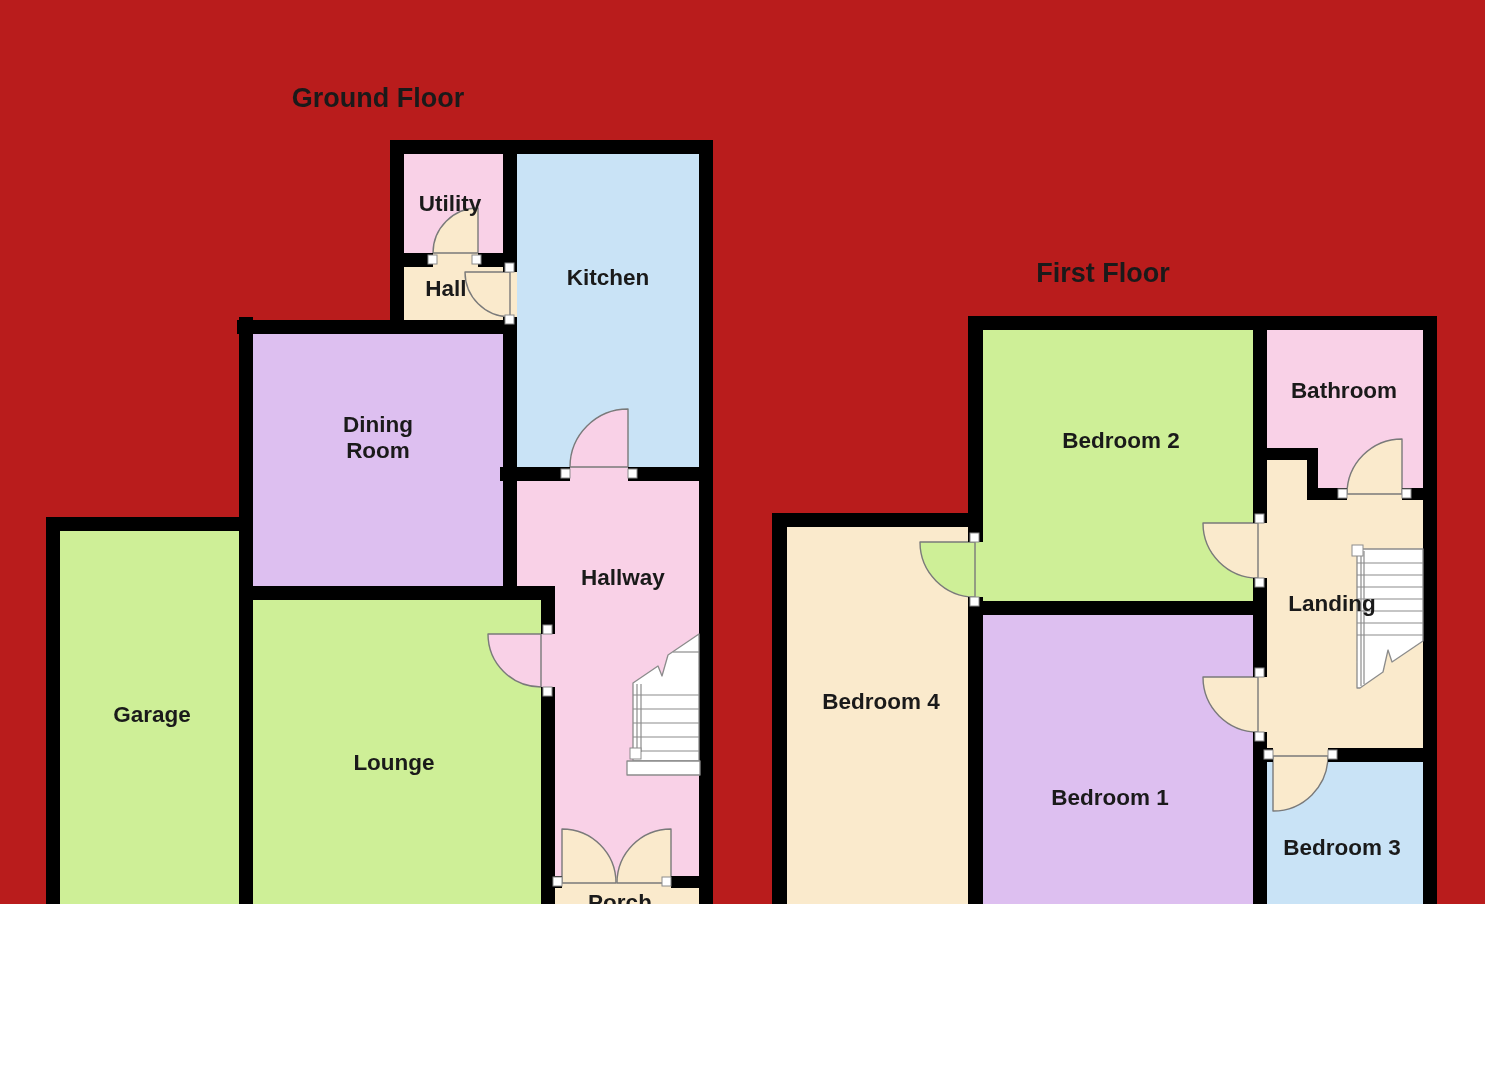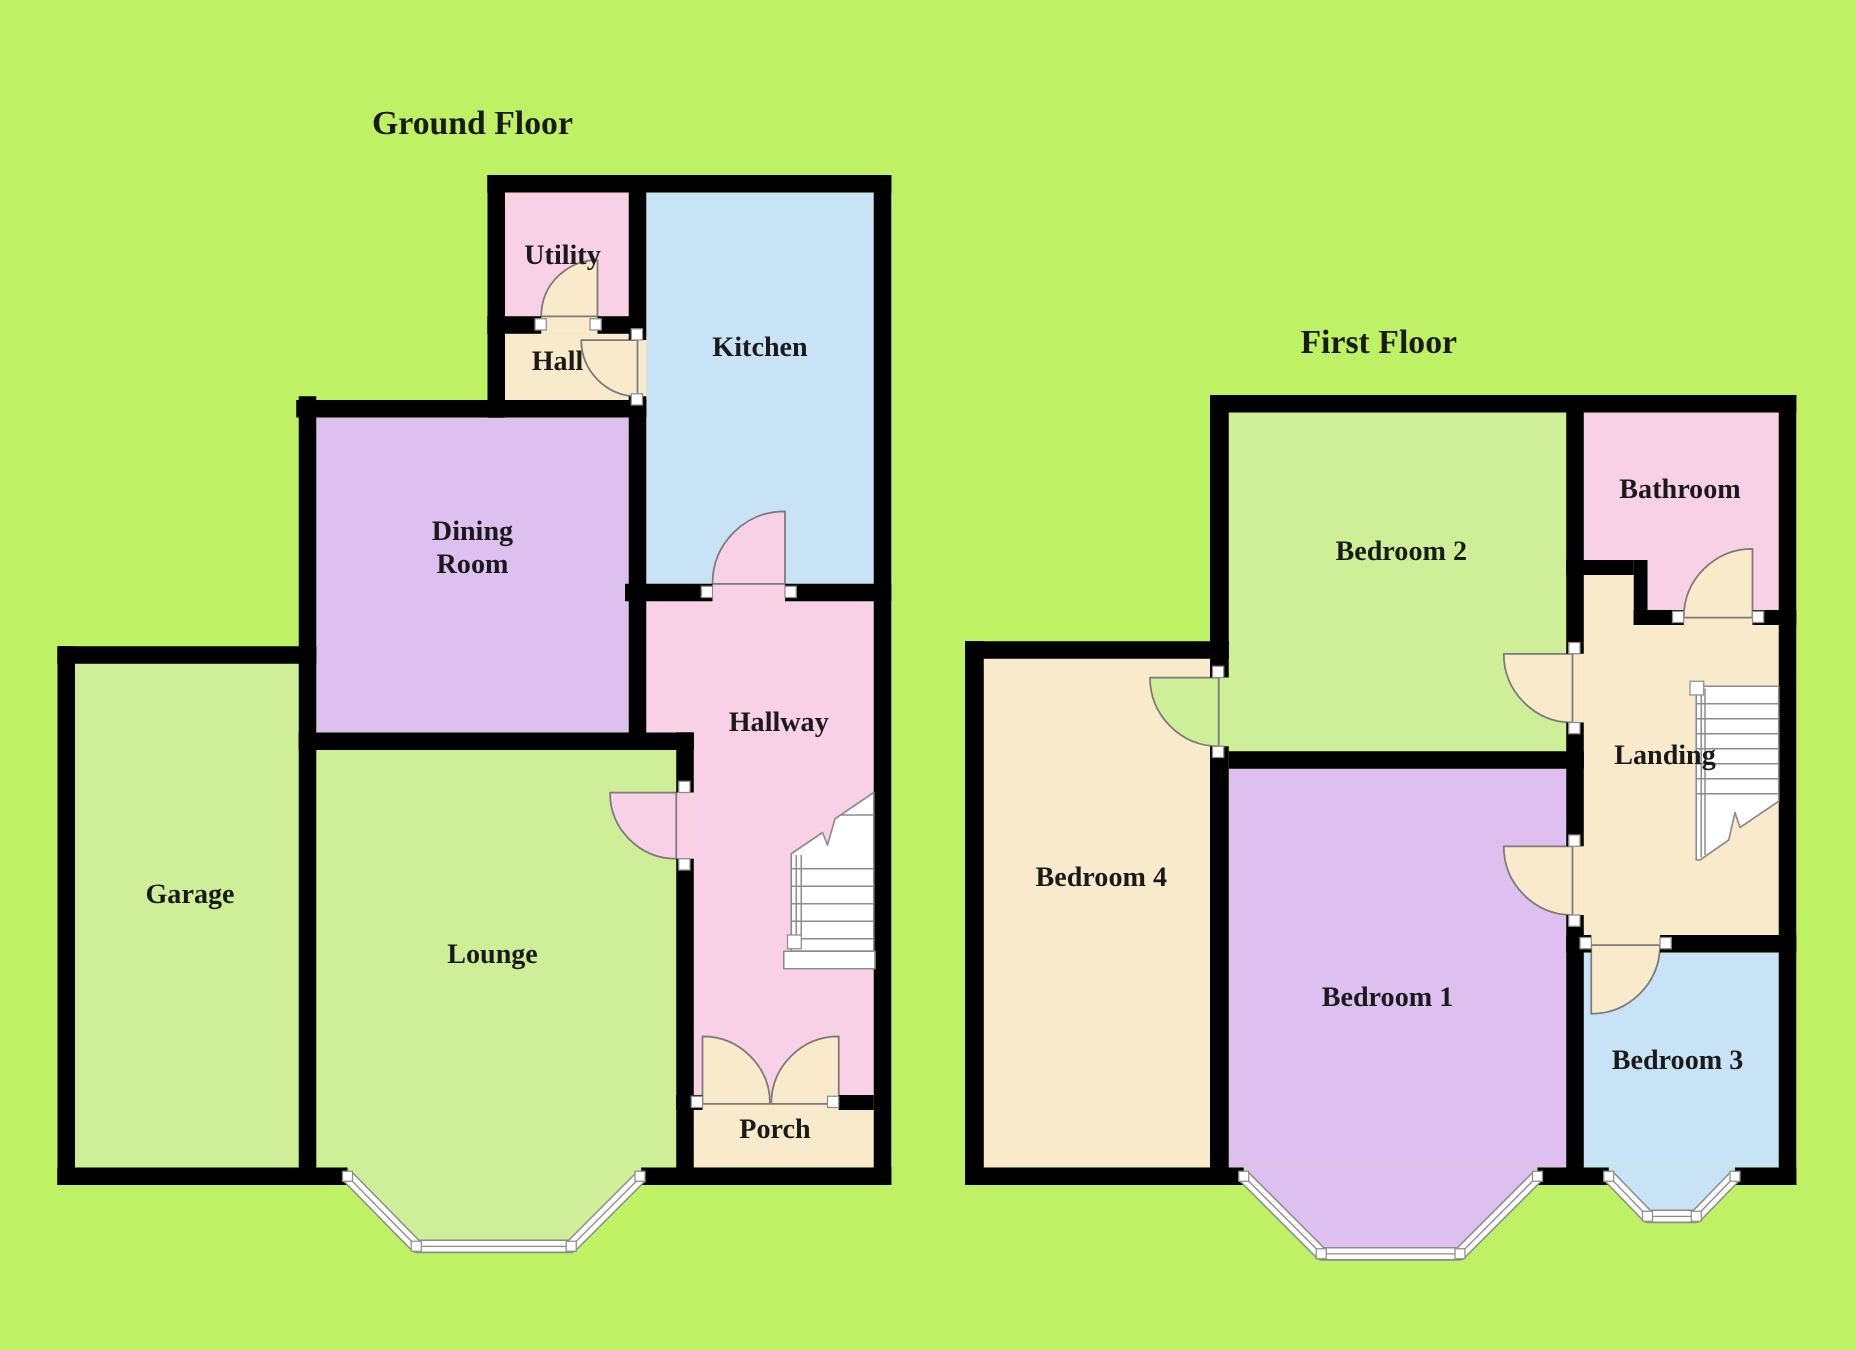--- a/index.html
+++ b/index.html
@@ -1,17 +1,17 @@
 <!DOCTYPE html>
 <html style="--wall: #000000; --green: #CEEF97; --purple: #DDBFF0; --pink: #F9D1E7; --blue: #C9E3F6; --cream: #FAEACC; --text: #1A1A1A; --line: #7A7A7A;"><head>
 <meta charset="utf-8">
 <style>
   html,body{margin:0;padding:0;background:#ffffff;}
-  .canvas{position:relative;width:1485px;height:1080px;background:#bef264;overflow:hidden;
-          font-family:Liberation Serif, serif;}
+  .canvas{position:relative;width:1485px;height:904px;background:#b91c1c;overflow:hidden;
+          font-family:Liberation Sans, sans-serif;}
   svg{position:absolute;left:0;top:0;}
   .f-green{fill:var(--green);}
   .f-purple{fill:var(--purple);}
   .f-pink{fill:var(--pink);}
   .f-blue{fill:var(--blue);}
   .f-cream{fill:var(--cream);}
   .wall{fill:var(--wall);}
   .door{stroke:var(--line);stroke-width:1.4;stroke-linejoin:round;}
   .jamb{fill:#ffffff;stroke:#8c8c8c;stroke-width:1;}
   .stair-body{fill:#ffffff;stroke:#8c8c8c;stroke-width:1.3;stroke-linejoin:round;}

